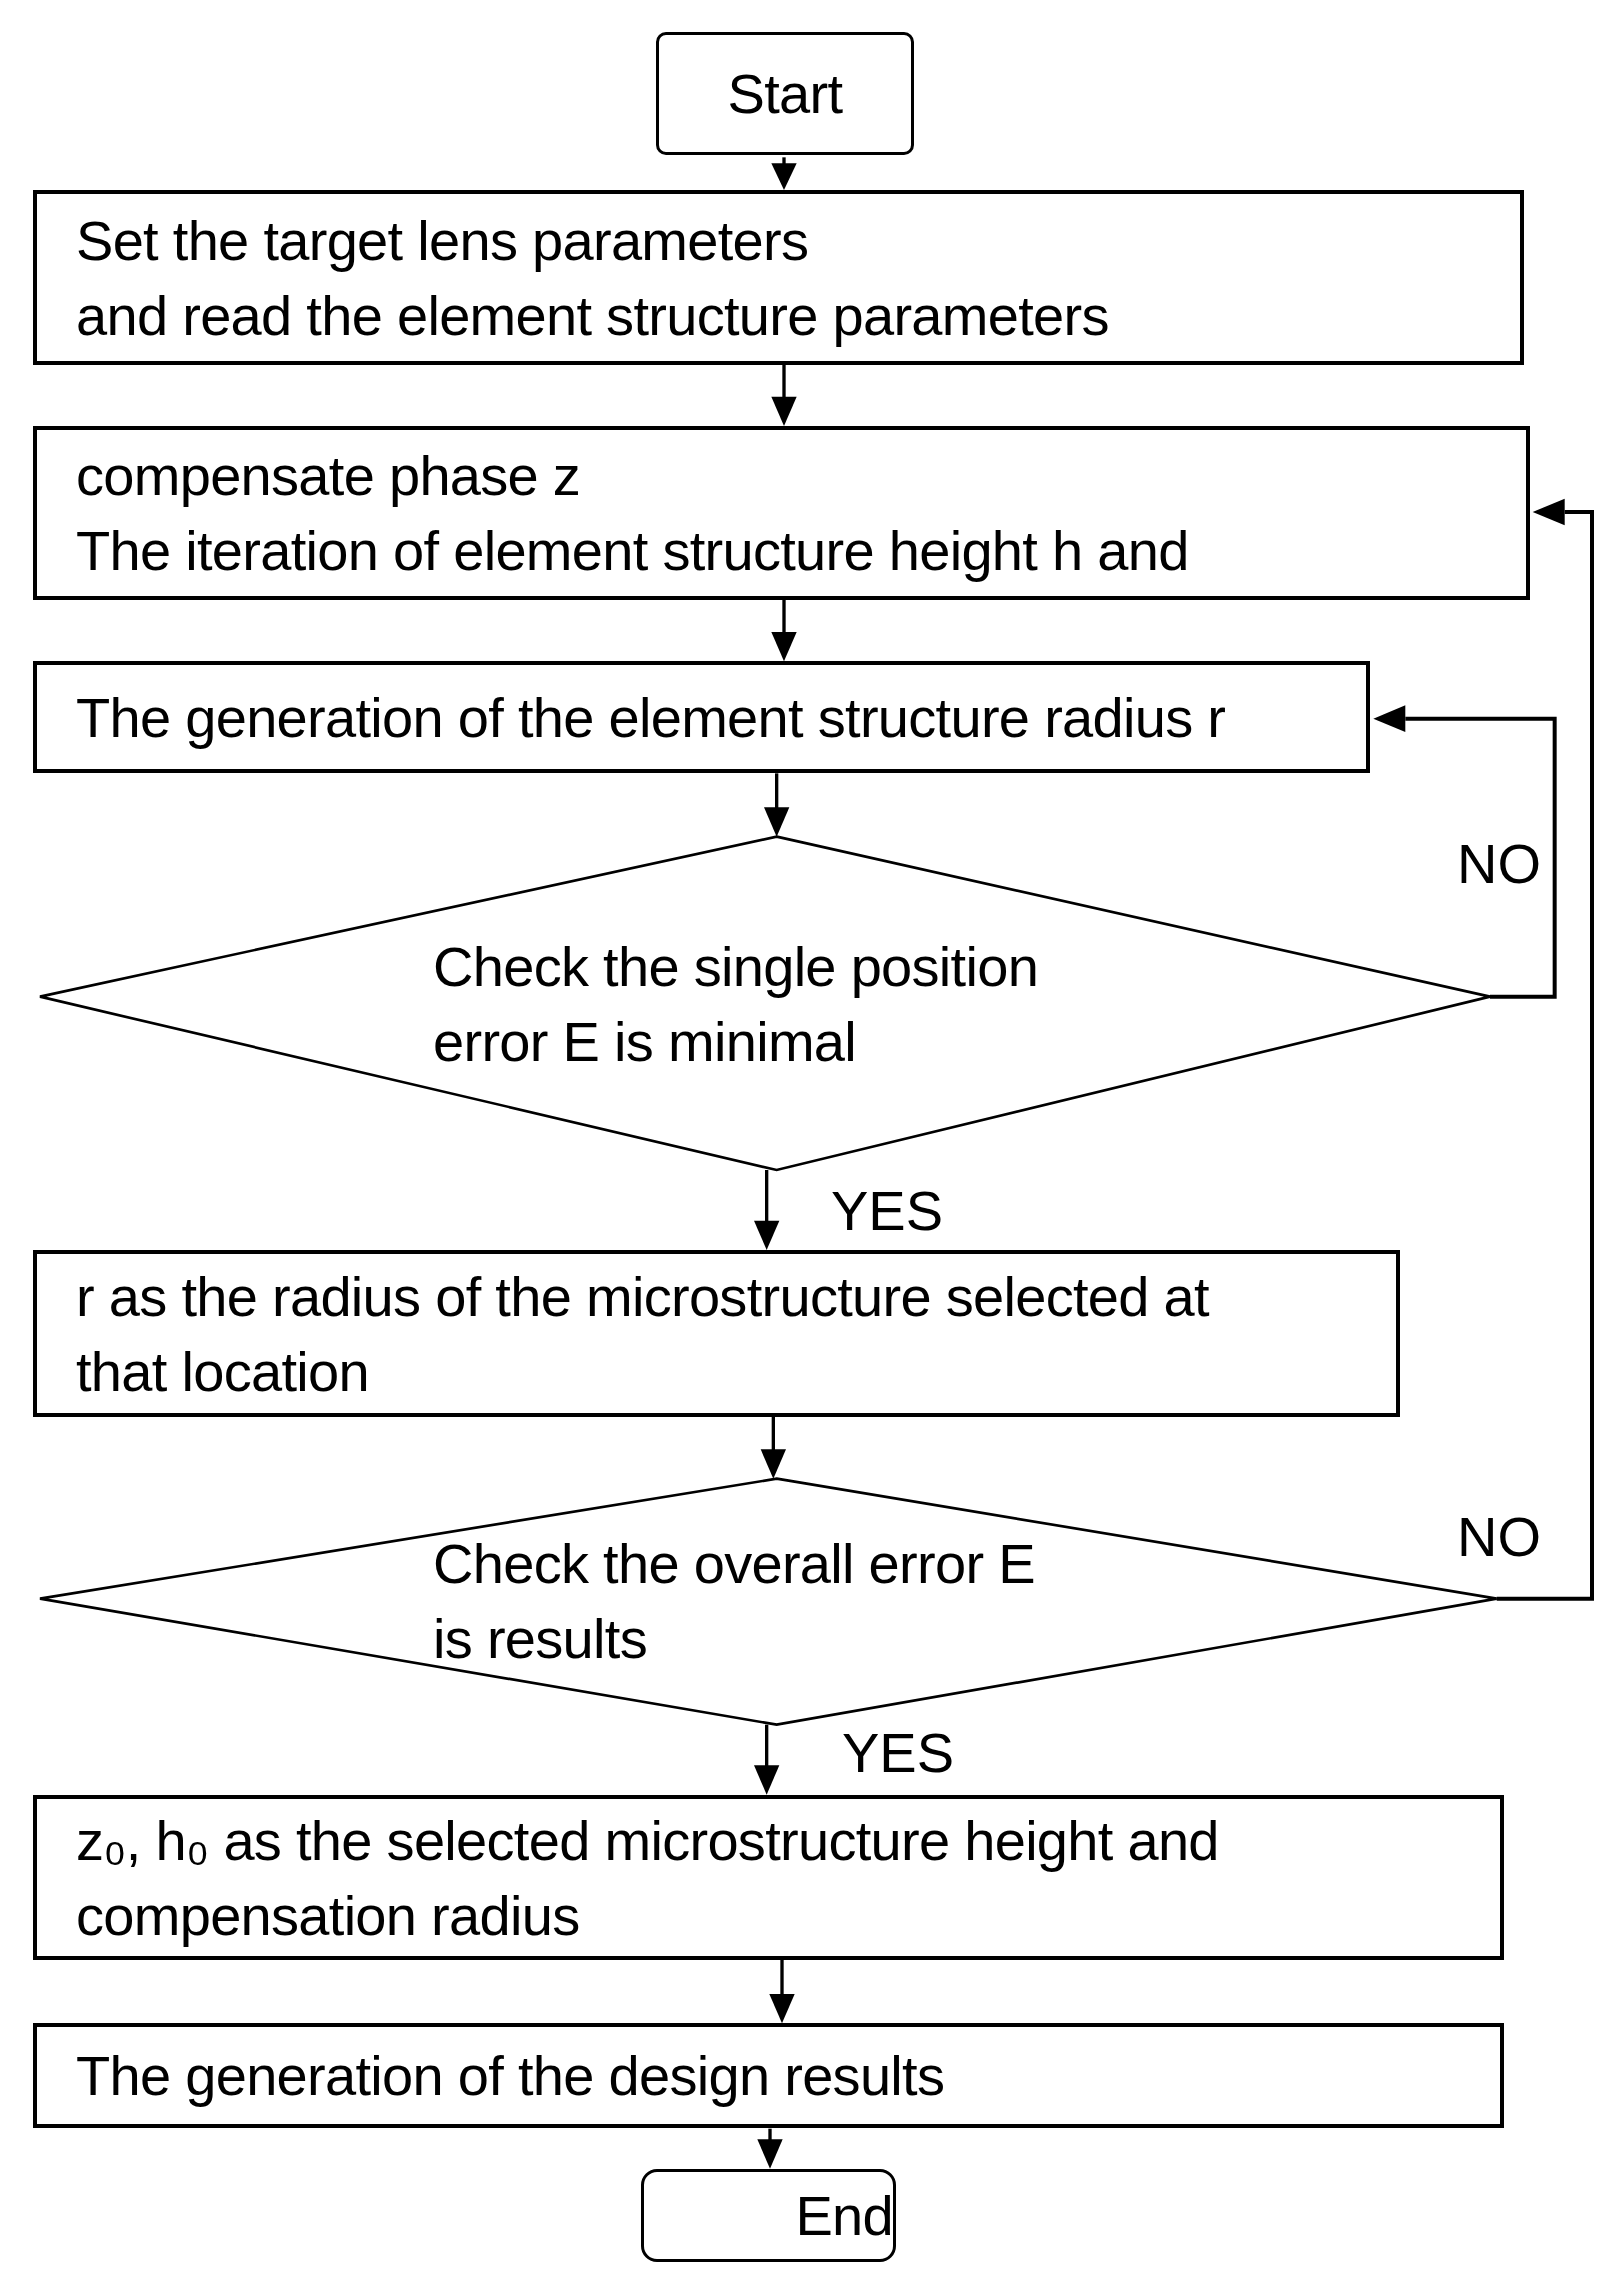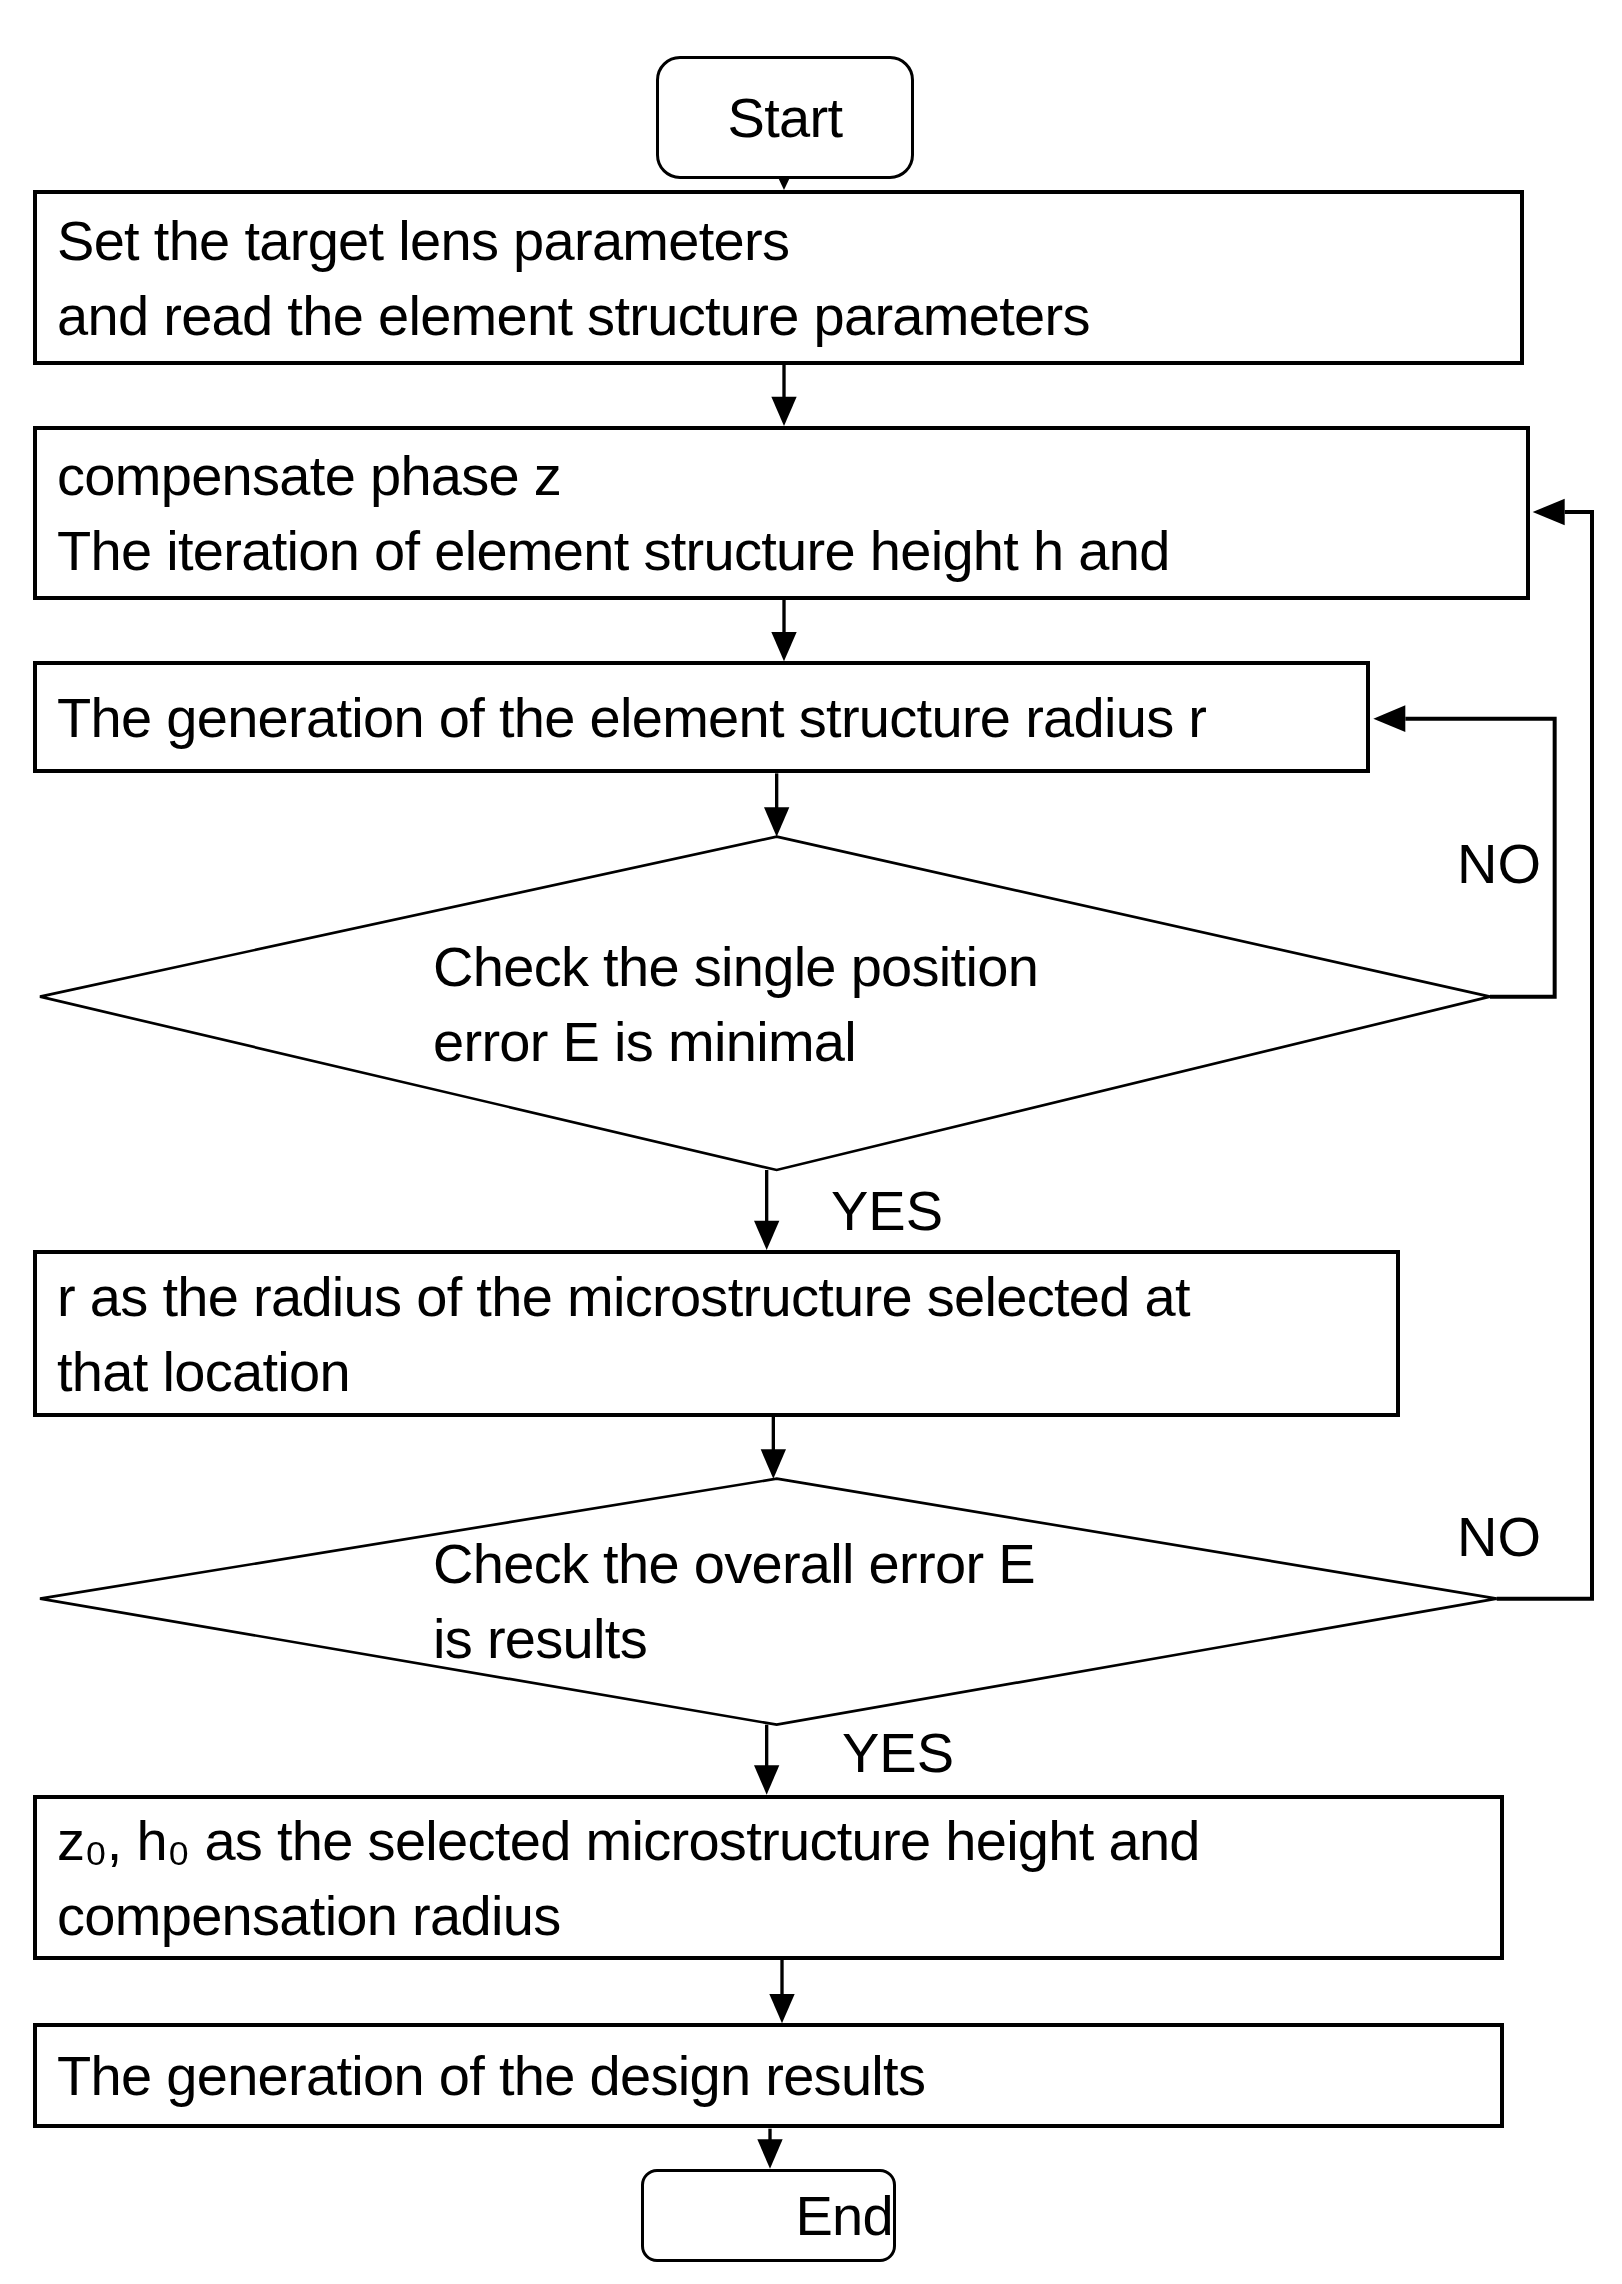--- a/index.html
+++ b/index.html
@@ -20,21 +20,21 @@
     position: absolute;
     box-sizing: border-box;
     background: #ffffff;
     border: 4px solid #000000;
     display: flex;
     flex-direction: column;
     justify-content: center;
     font-size: 56px;
     line-height: 75px;
     letter-spacing: -0.7px;
-    padding-left: 20px;
+    padding-left: 39px;
     white-space: nowrap;
   }
   .terminator {
     border-width: 3.3px;
     padding-left: 0;
   }
   .node .text-line { white-space: nowrap; }
   .dia-text {
     position: absolute;
     font-size: 56px;
@@ -43,21 +43,21 @@
     white-space: nowrap;
   }
   .edge-label {
     position: absolute;
     font-size: 56px;
     line-height: 67px;
     letter-spacing: 0px;
     white-space: nowrap;
   }
   
-  #start-box { align-items: center; border-radius: 24px; margin-top: 24px; }
+  #start-box { align-items: center; border-radius: 10px; }
   #end-box   { border-radius: 16px; padding-left: 28px; align-items: flex-end; }
 </style>
 </head>
 <body>
 
 <div id="stage">
 
   <svg id="connector-layer" viewBox="0 0 2433 3426" xmlns="http://www.w3.org/2000/svg">
 
     <g stroke="#000" fill="#000">

